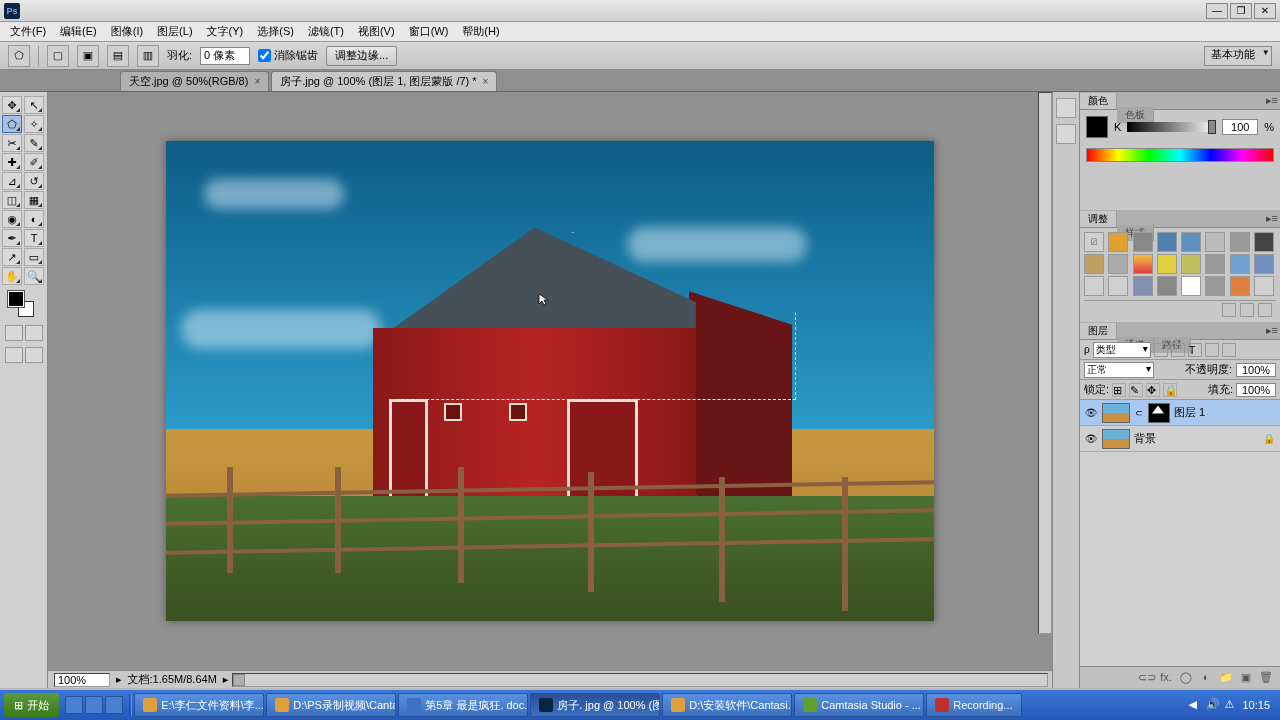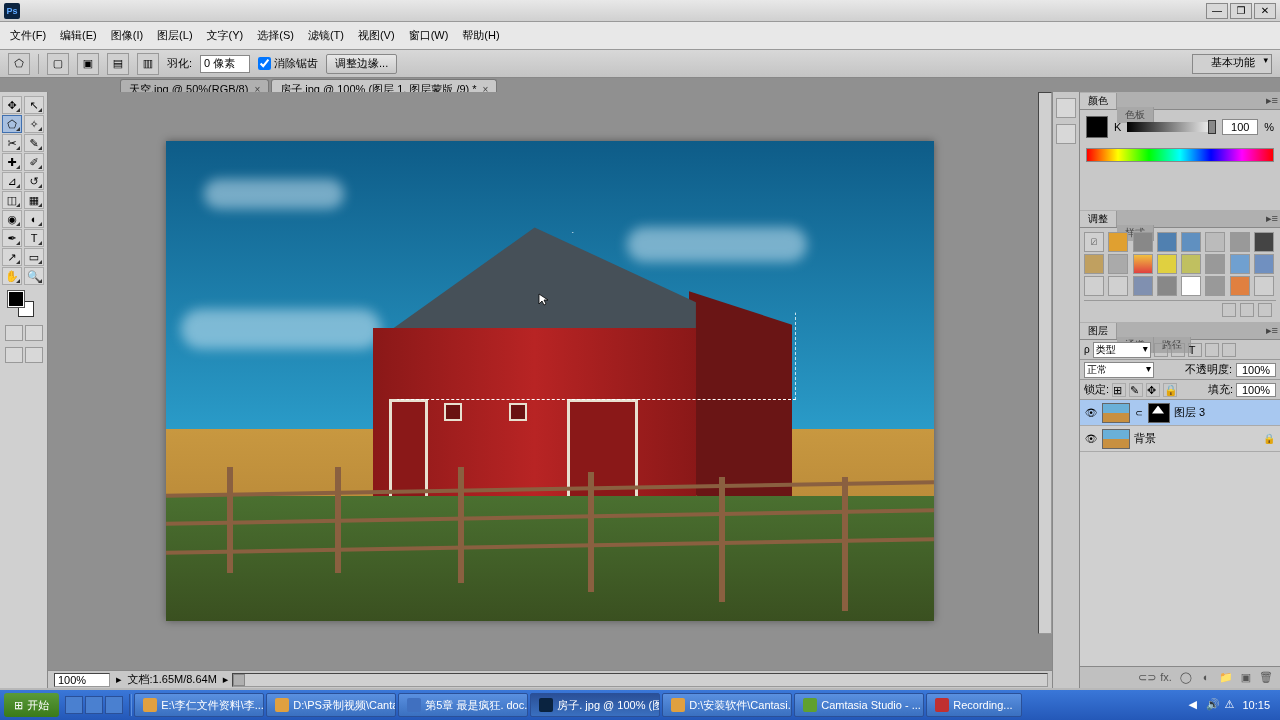--- a/index.html
+++ b/index.html
@@ -5,30 +5,30 @@
 * { margin:0; padding:0; box-sizing:border-box; font-family:"Microsoft YaHei",Tahoma,sans-serif; font-size:11px; user-select:none; }
 body { background:#b8b8b8; width:1280px; height:720px; overflow:hidden; position:relative; }
 
 
 .titlebar { height:22px; background:linear-gradient(#e8e8e8,#d0d0d0); border-bottom:1px solid #999; display:flex; align-items:center; padding:0 4px; }
 .ps-logo { width:16px; height:16px; background:#0a2340; color:#5fa8ff; display:flex; align-items:center; justify-content:center; font-weight:bold; font-size:9px; border-radius:2px; }
 .win-btns { margin-left:auto; display:flex; gap:2px; }
 .win-btn { width:22px; height:16px; background:#d8d8d8; border:1px solid #888; display:flex; align-items:center; justify-content:center; font-size:10px; cursor:pointer; }
 
 
-.menubar { height:28px; background:#e8e8e8; display:flex; align-items:center; padding:0 4px; gap:2px; border-bottom:1px solid #999; }
+.menubar { height:20px; background:#e8e8e8; display:flex; align-items:center; padding:0 4px; gap:2px; border-bottom:1px solid #999; }
 .menu-item { padding:2px 6px; cursor:pointer; }
 
 
 .optbar { height:28px; background:linear-gradient(#d8d8d8,#c4c4c4); border-bottom:1px solid #888; display:flex; align-items:center; padding:0 8px; gap:8px; }
 .opt-ico { width:22px; height:22px; background:#d0d0d0; border:1px solid #999; display:flex; align-items:center; justify-content:center; }
 .opt-input { width:50px; height:18px; border:1px solid #888; background:#fff; padding:0 3px; font-size:11px; }
 .opt-check { display:flex; gap:3px; }
 .opt-btn { height:20px; padding:0 8px; background:linear-gradient(#e8e8e8,#c8c8c8); border:1px solid #888; border-radius:2px; cursor:pointer; }
-.workspace-sel { margin-left:auto; height:20px; padding:0 16px 0 18px; background:#d0d0d0; border:1px solid #888; position:relative; }
+.workspace-sel { margin-left:auto; height:20px; padding:0 16px 0 6px; background:#d0d0d0; border:1px solid #888; position:relative; }
 .workspace-sel::after { content:"▾"; position:absolute; right:3px; font-size:9px; }
 
 
 .doctabs { height:22px; background:#909090; display:flex; align-items:flex-end; padding-left:120px; border-bottom:1px solid #666; }
 .doctab { height:20px; padding:0 8px; background:#b0b0b0; border:1px solid #777; border-bottom:none; margin-right:2px; display:flex; align-items:center; gap:6px; border-radius:3px 3px 0 0; font-size:10px; cursor:pointer; }
 .doctab.active { background:#c8c8c8; }
 .doctab .close { font-size:10px; color:#444; }
 
 
 .main { position:absolute; top:92px; left:0; right:0; bottom:32px; display:flex; }
@@ -172,21 +172,21 @@
   <button class="opt-btn">调整边缘...</button>
   <div class="workspace-sel">基本功能</div>
 </div>
 
 <div class="doctabs">
   <div class="doctab">
       <span>天空.jpg @ 50%(RGB/8)</span>
       <span class="close">×</span>
     </div>
   <div class="doctab active">
-      <span>房子.jpg @ 100% (图层 1, 图层蒙版 /9) *</span>
+      <span>房子.jpg @ 100% (图层 1, 图层蒙版 /7) *</span>
       <span class="close">×</span>
     </div>
 </div>
 
 <div class="main">
   <div class="tools">
     <div class="tool-grid">
       <div class="tool">✥<span class="tri"></span></div>
       <div class="tool">↖<span class="tri"></span></div>
       <div class="tool sel">⬠<span class="tri"></span></div>
@@ -360,21 +360,21 @@
         <div class="lock-ic">🔒</div>
         <span style="margin-left:auto">填充:</span>
         <input class="lay-opac-in" value="100%" style="">
       </div>
       <div class="layer-list">
         <div class="layer-item sel">
           <div class="vis-eye">👁</div>
           <div class="lay-thumb"></div>
           <div class="lay-link">⊂</div>
           <div class="lay-mask"></div>
-          <span class="lay-name">图层 3</span>
+          <span class="lay-name">图层 1</span>
         </div>
         <div class="layer-item">
           <div class="vis-eye">👁</div>
           <div class="lay-thumb"></div>
           <span class="lay-name">背景</span>
           <span class="lay-lock">🔒</span>
         </div>
       </div>
       <div class="lay-foot">
         <div class="lay-foot-ic">⊂⊃</div>

